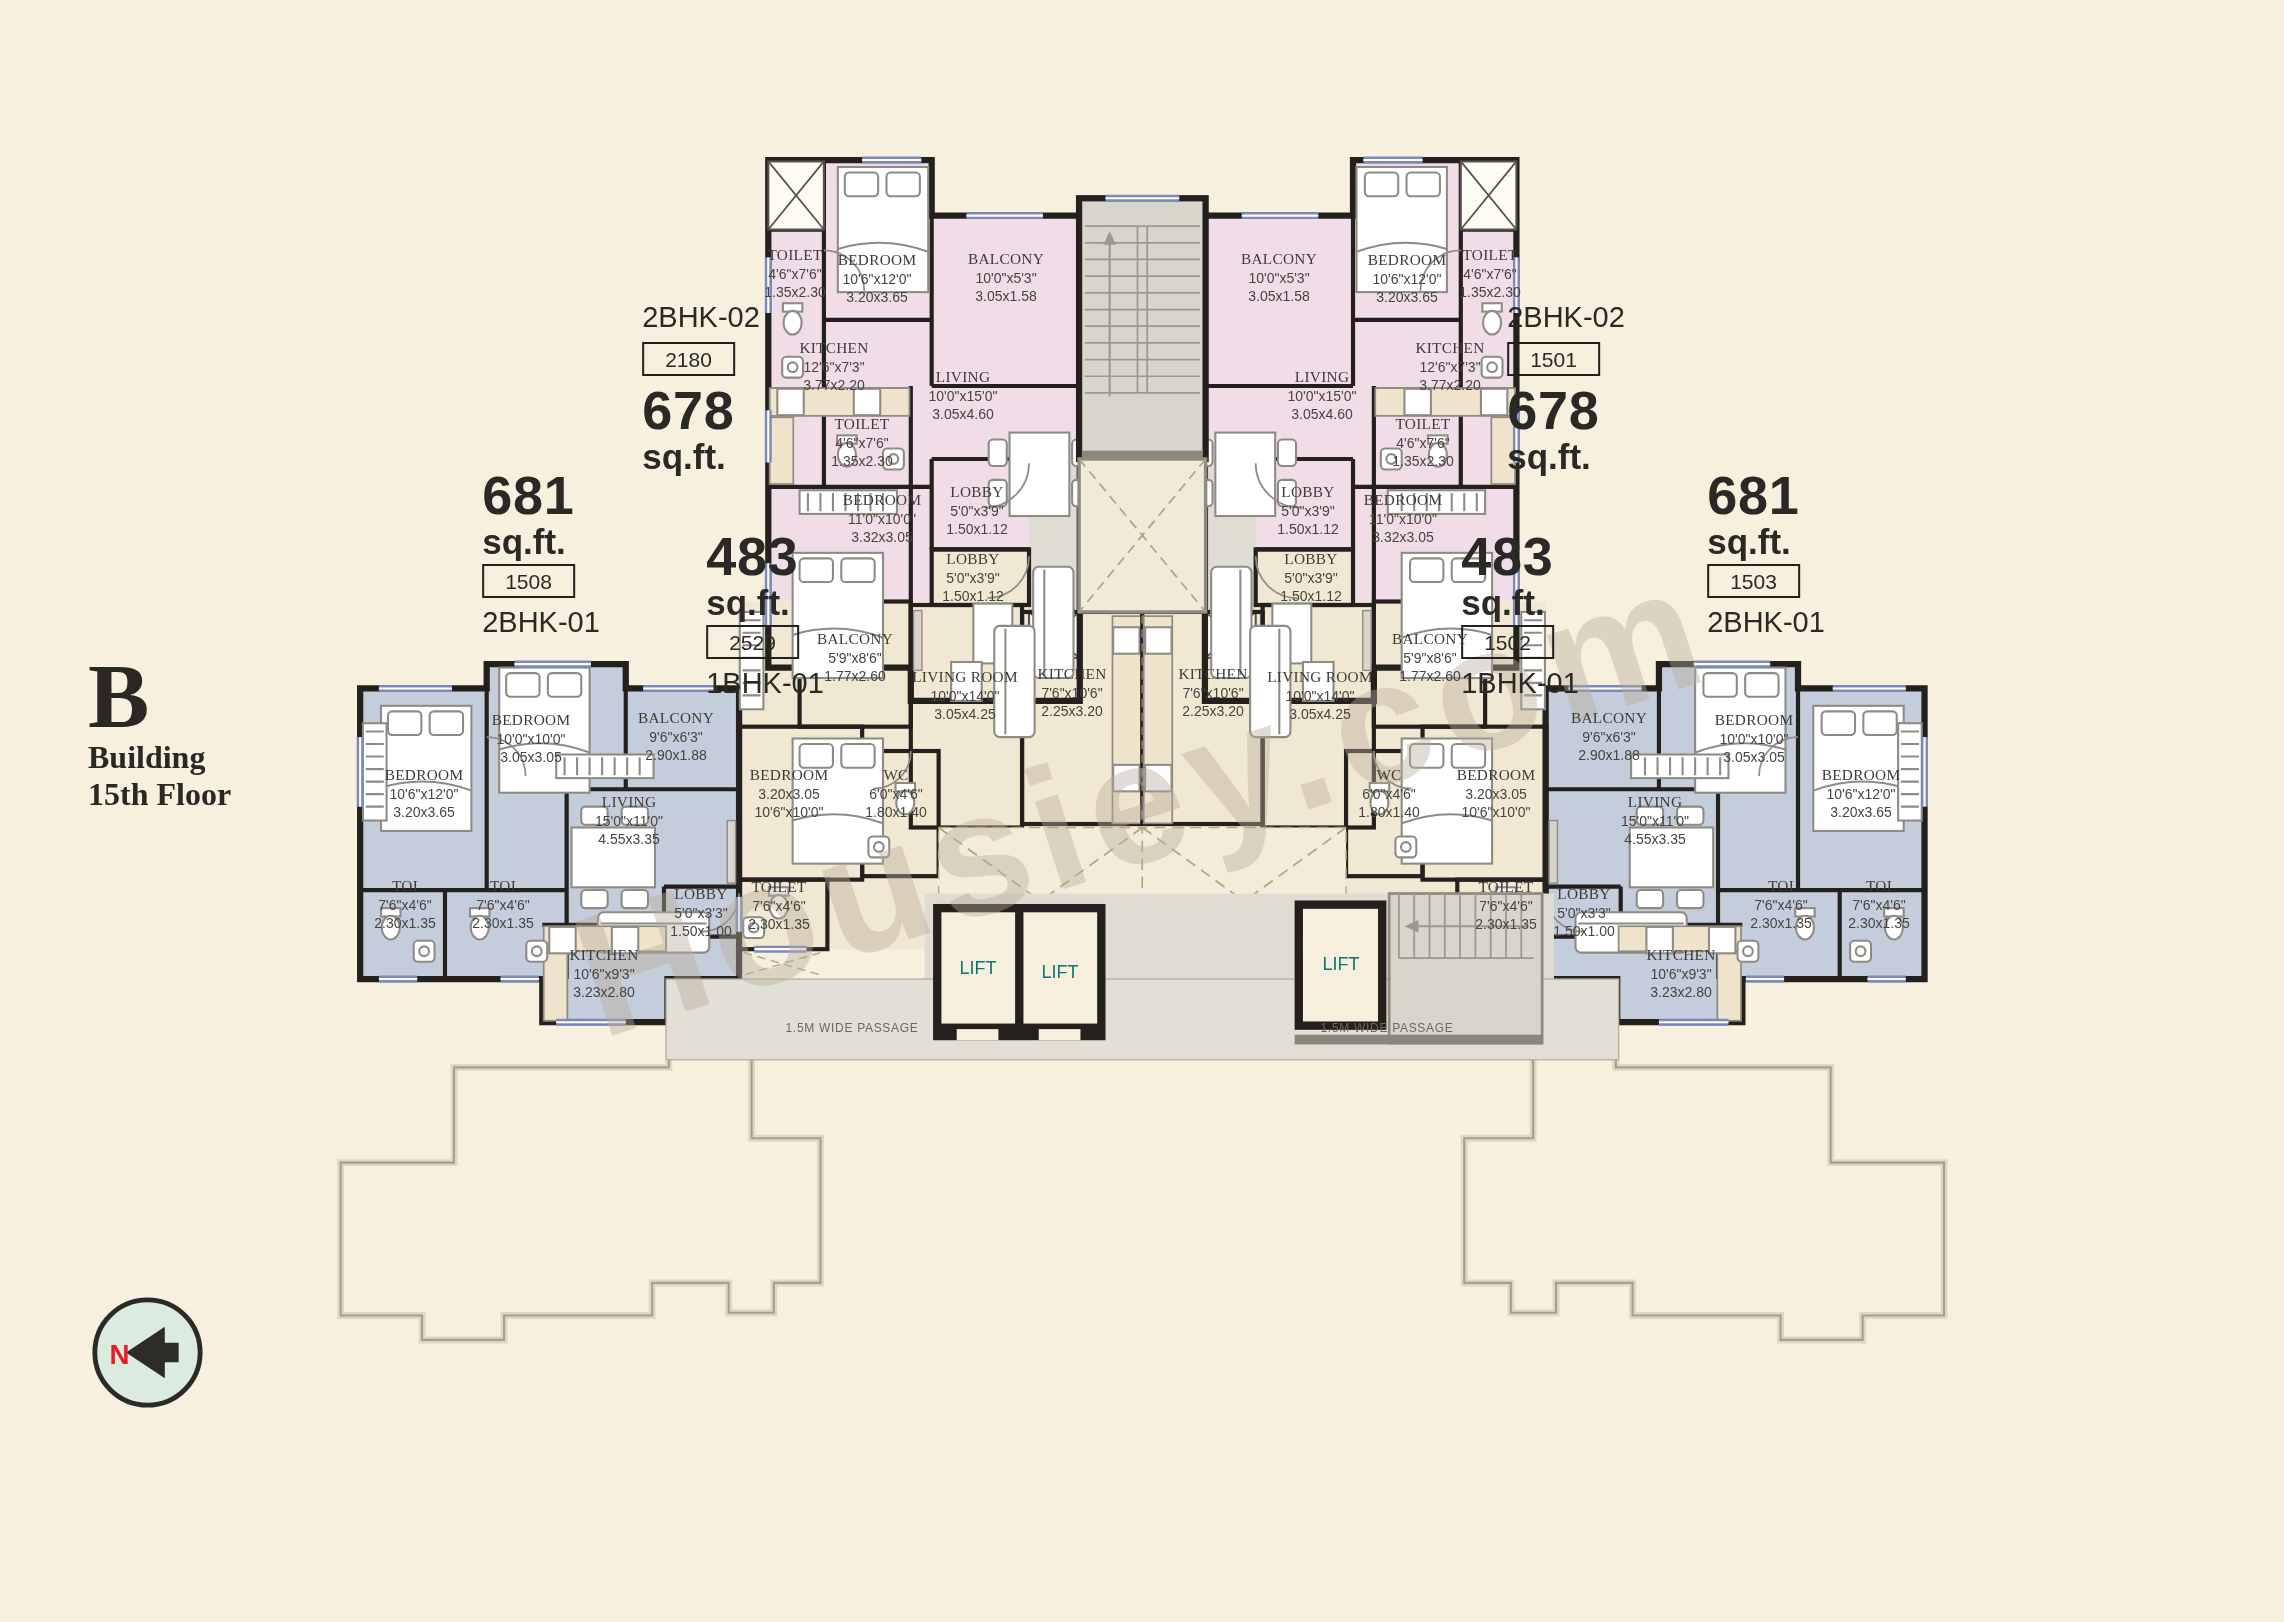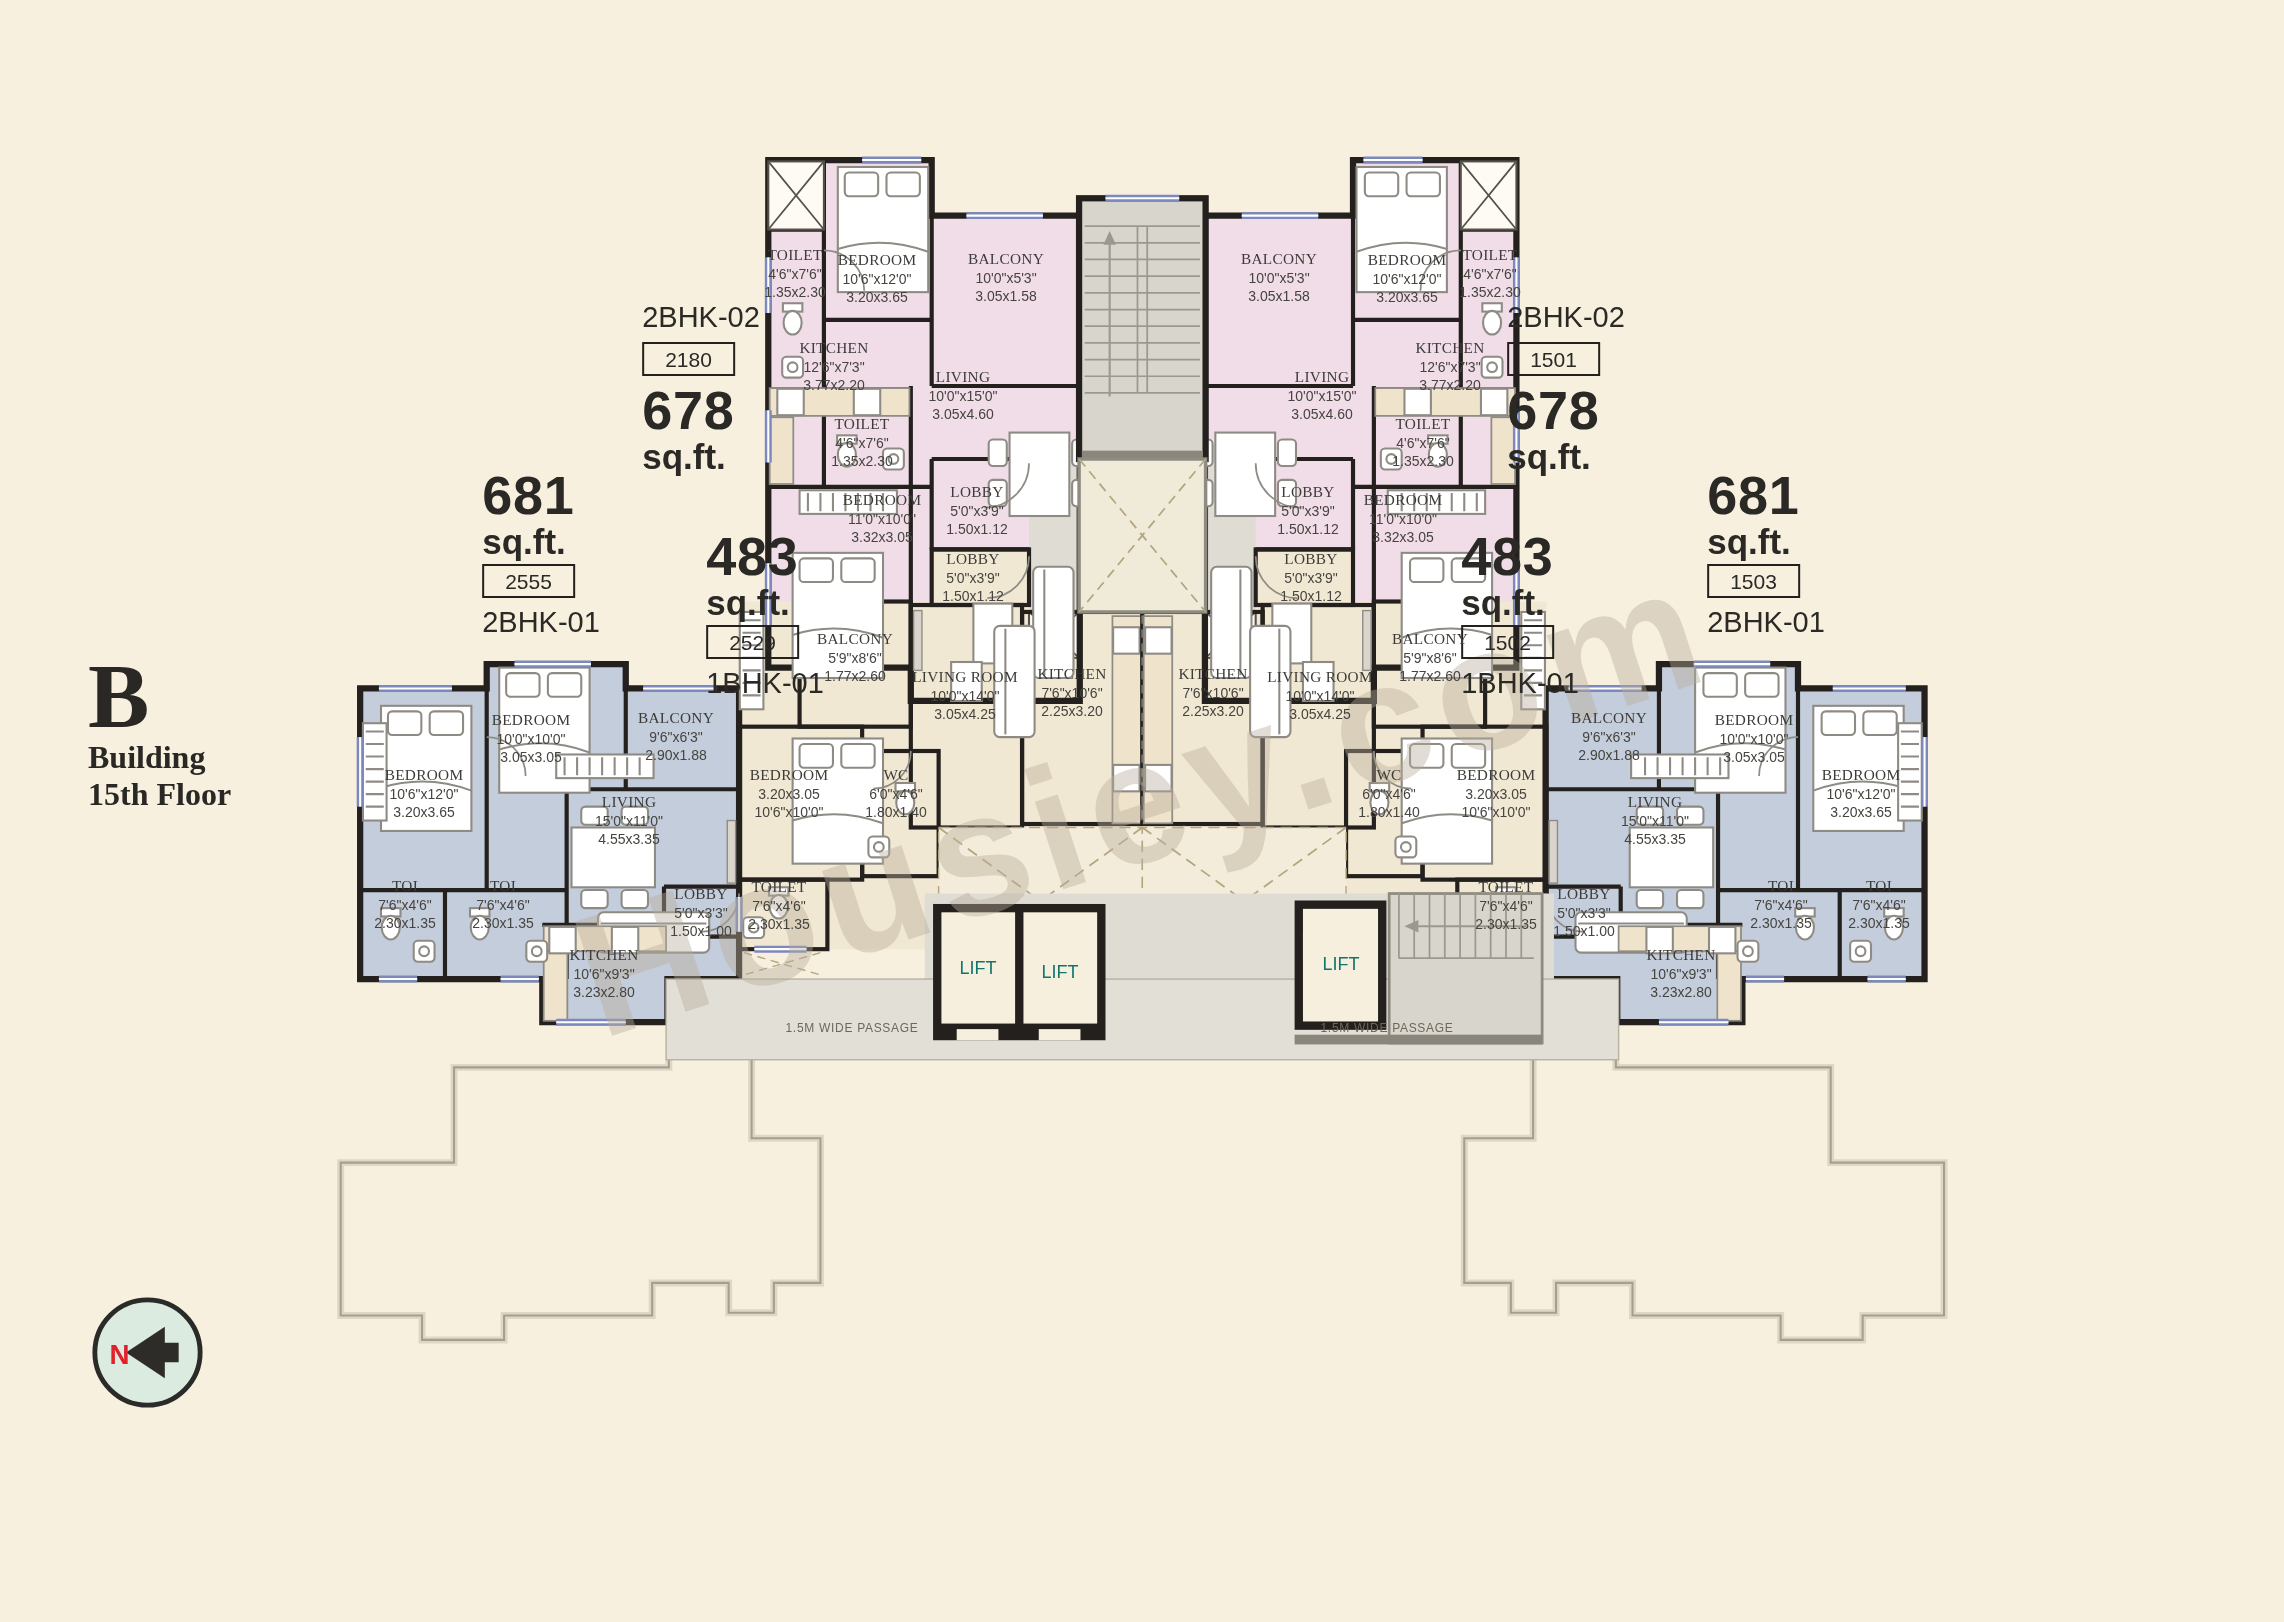--- a/index.html
+++ b/index.html
@@ -357,21 +357,21 @@
 </div>
 <div class="ablock" style="left:1566px;top:299px">
   <div class="atype">2BHK-02</div>
   <div class="abox"><span>1501</span></div>
   <div class="anum">678</div>
   <div class="aunit">sq.ft.</div>
 </div>
 <div class="ablock" style="left:541px;top:467px">
   <div class="anum">681</div>
   <div class="aunit">sq.ft.</div>
-  <div class="abox"><span>2555</span></div>
+  <div class="abox"><span>1508</span></div>
   <div class="atype">2BHK-01</div>
 </div>
 <div class="ablock" style="left:1766px;top:467px">
   <div class="anum">681</div>
   <div class="aunit">sq.ft.</div>
   <div class="abox"><span>1503</span></div>
   <div class="atype">2BHK-01</div>
 </div>
 <div class="ablock" style="left:765px;top:528px">
   <div class="anum">483</div>

